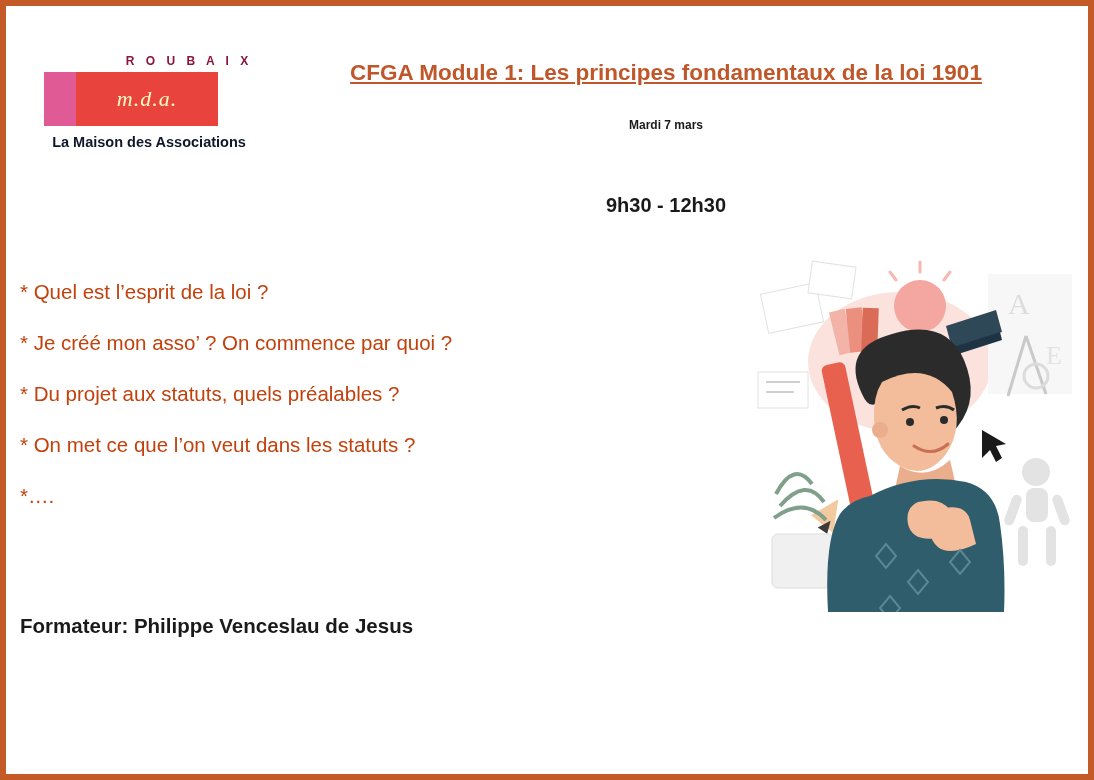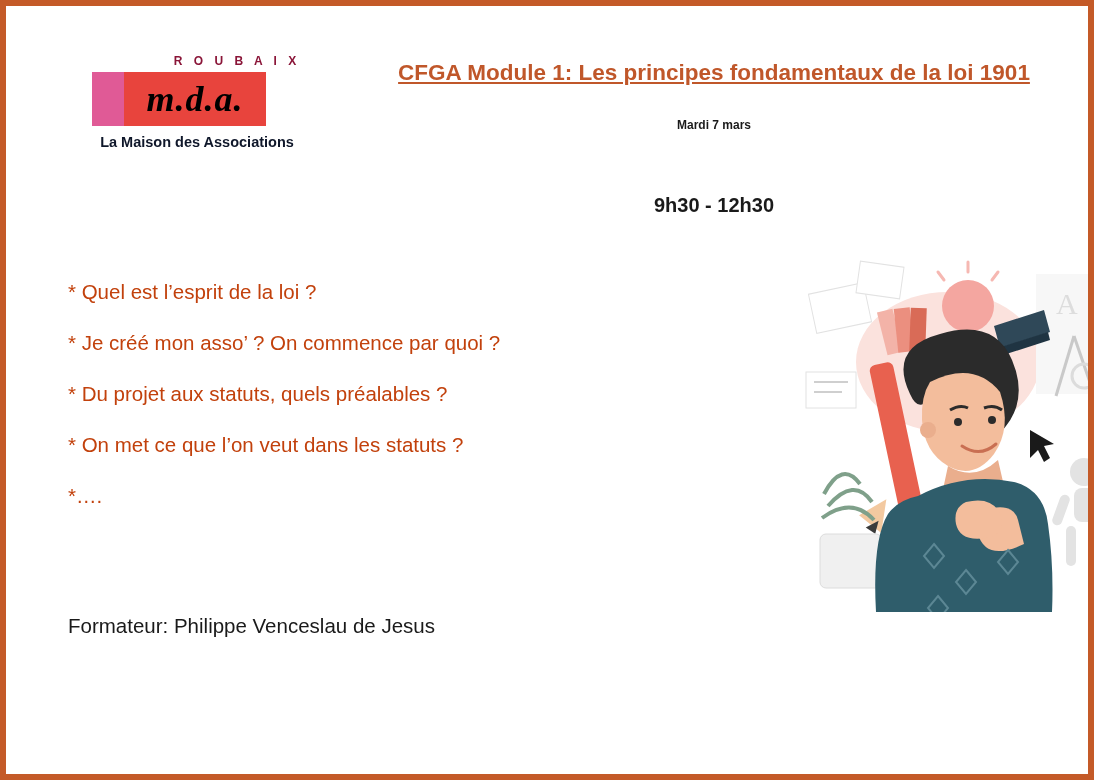--- a/index.html
+++ b/index.html
@@ -14,21 +14,21 @@
     position: relative;
     width: 1094px;
     height: 780px;
     box-sizing: border-box;
     border: 6px solid #c45a28;
     background: #ffffff;
     overflow: hidden;
   }
   .inner {
     position: absolute;
-    left: 0; top: 0; right: 0; bottom: 0; margin-left: 48px;
+    left: 0; top: 0; right: 0; bottom: 0;
   }
 
   
   .logo {
     position: absolute;
     left: 38px;
     top: 48px;
     width: 210px;
     height: 120px;
   }
@@ -50,23 +50,23 @@
     width: 142px;
     height: 54px;
     background: #e8443d;
     display: flex;
     align-items: center;
     justify-content: center;
   }
   .logo-block-inner {
     font-family: "Liberation Serif", serif;
     font-style: italic;
-    font-weight: bold;
-    font-size: 36px;
-    color: #000000;
+    font-weight: normal;
+    font-size: 22px;
+    color: #fef9c3;
     letter-spacing: 1px;
   }
   .logo-swoosh {
     position: absolute;
     left: 104px;
     top: 14px;
     width: 86px;
     height: 62px;
     background: #f2c24a;
     border-radius: 0 40px 0 40px;
@@ -143,20 +143,21 @@
   .footer {
     position: absolute;
     left: 14px;
     top: 608px;
     width: 1020px;
   }
   .footer-line {
     font-size: 20.5px;
     color: #1a1a1a;
     margin-bottom: 25px;
+    font-weight: bold;
   }
 
   
   .illus {
     position: absolute;
     left: 744px;
     top: 238px;
     width: 330px;
     height: 368px;
   }

